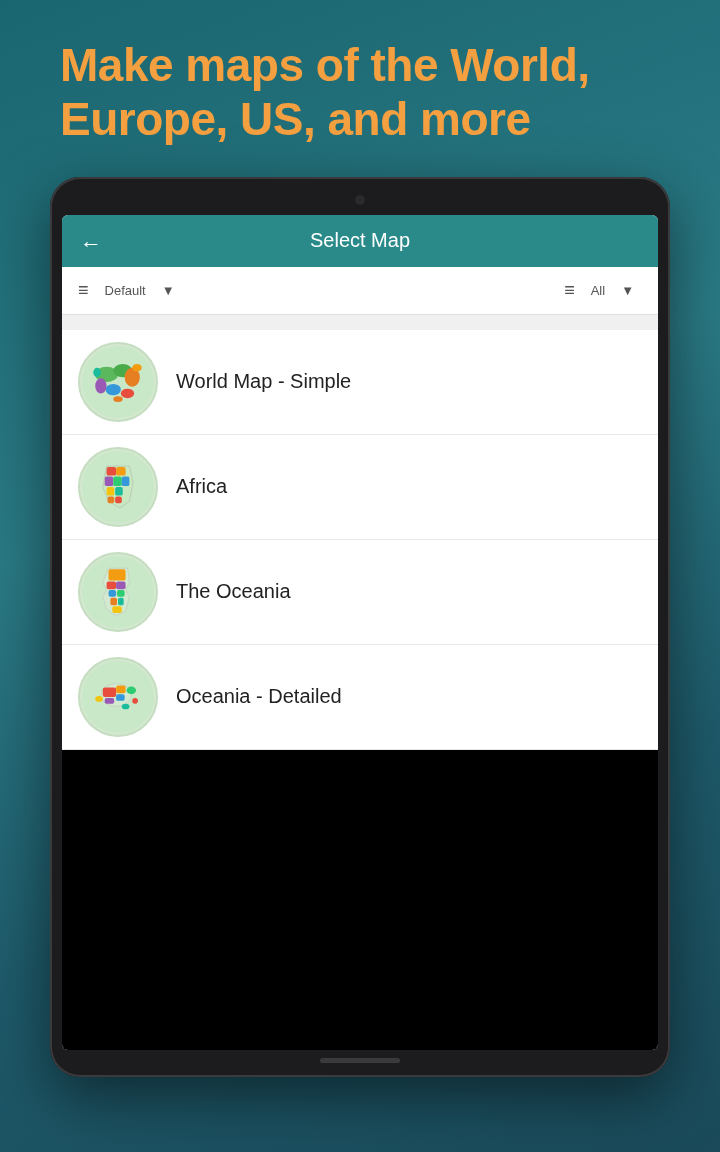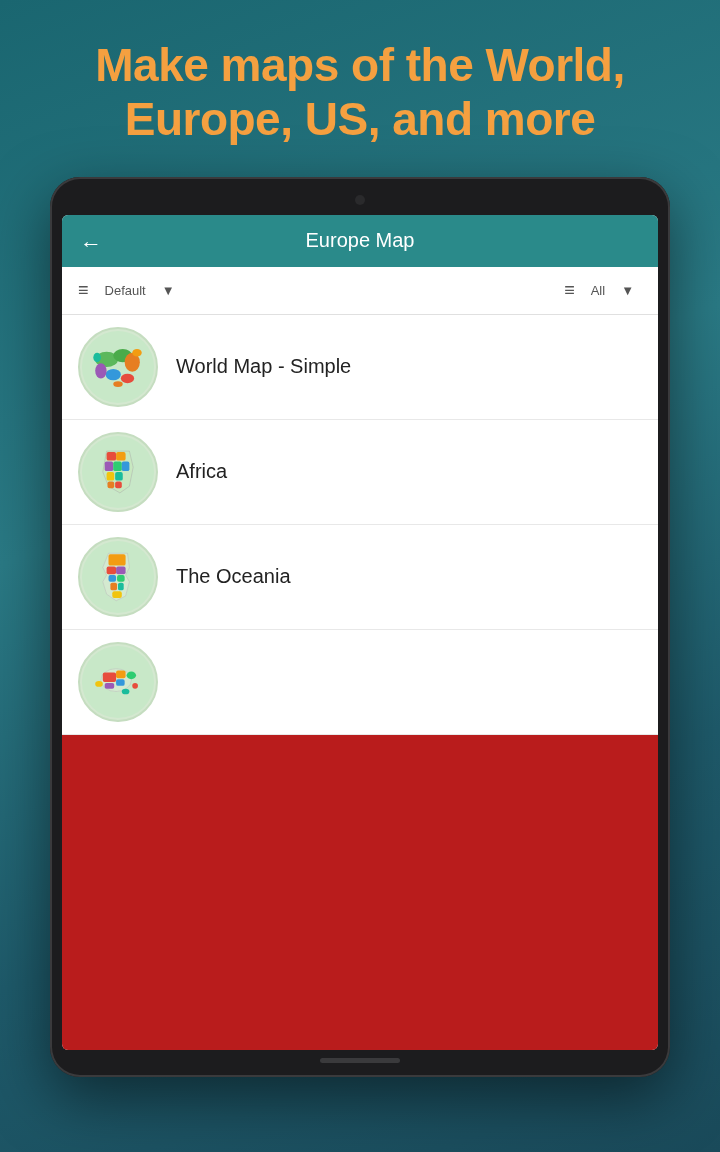--- a/index.html
+++ b/index.html
@@ -10,21 +10,21 @@
       background: linear-gradient(160deg, #1a6670 0%, #2a7a85 40%, #1e5a6a 70%, #1a4a5a 100%);
       display: flex;
       flex-direction: column;
       align-items: center;
       font-family: 'Segoe UI', Arial, sans-serif;
       overflow: hidden;
     }
 
     .hero-text {
       padding: 38px 60px 30px 60px;
-      text-align: center;
+      text-align: left;
       border-radius: 17px;
     }
 
     .hero-title {
       color: #f5a040;
       font-size: 46px;
       font-weight: 700;
       line-height: 1.18;
       letter-spacing: -0.5px;
     }
@@ -123,21 +123,22 @@
     }
 
     .chevron {
       font-size: 12px;
       color: #666;
     }
 
     .map-list {
       flex: 1;
       overflow-y: auto;
-      background: #b91c1c;
+      background: #000000;
+      margin-top: 15px;
     }
 
     .map-item {
       display: flex;
       align-items: center;
       padding: 12px 16px;
       border-bottom: 1px solid #e8e8e8;
       background: white;
       cursor: pointer;
       gap: 18px;
@@ -184,21 +185,21 @@
   <div class="hero-title">Make maps of the World, Europe, US, and more</div>
 </div>
 
 <div class="tablet-frame">
   <div class="tablet-camera"></div>
 
   <div class="tablet-screen">
 
     <div class="app-bar">
       <div class="back-arrow">←</div>
-      <div class="app-bar-title">Europe Map</div>
+      <div class="app-bar-title">Select Map</div>
     </div>
 
     <div class="filter-bar">
       <span class="filter-icon">≡</span>
       <div class="filter-select">
         <span>Default</span>
         <span class="chevron">▼</span>
       </div>
       <div class="filter-separator"></div>
       <span class="filter-icon">≡</span>
@@ -275,19 +276,20 @@
             <rect x="24" y="30" width="14" height="10" fill="#e74c3c" rx="2"></rect>
             <rect x="38" y="28" width="10" height="8" fill="#f39c12" rx="2"></rect>
             <rect x="38" y="37" width="9" height="7" fill="#3498db" rx="2"></rect>
             <rect x="26" y="41" width="10" height="6" fill="#9b59b6" rx="2"></rect>
             <ellipse cx="54" cy="33" rx="5" ry="4" fill="#2ecc71"></ellipse>
             <ellipse cx="20" cy="42" rx="4" ry="3" fill="#f1c40f"></ellipse>
             <ellipse cx="48" cy="50" rx="4" ry="3" fill="#1abc9c"></ellipse>
             <ellipse cx="58" cy="44" rx="3" ry="3" fill="#e74c3c"></ellipse>
           </svg>
         </div>
+        <div class="map-name">Oceania - Detailed</div>
       </div>
 
     </div>
   </div>
 
   <div class="tablet-home-bar"></div>
 </div>
 
 </body></html>

